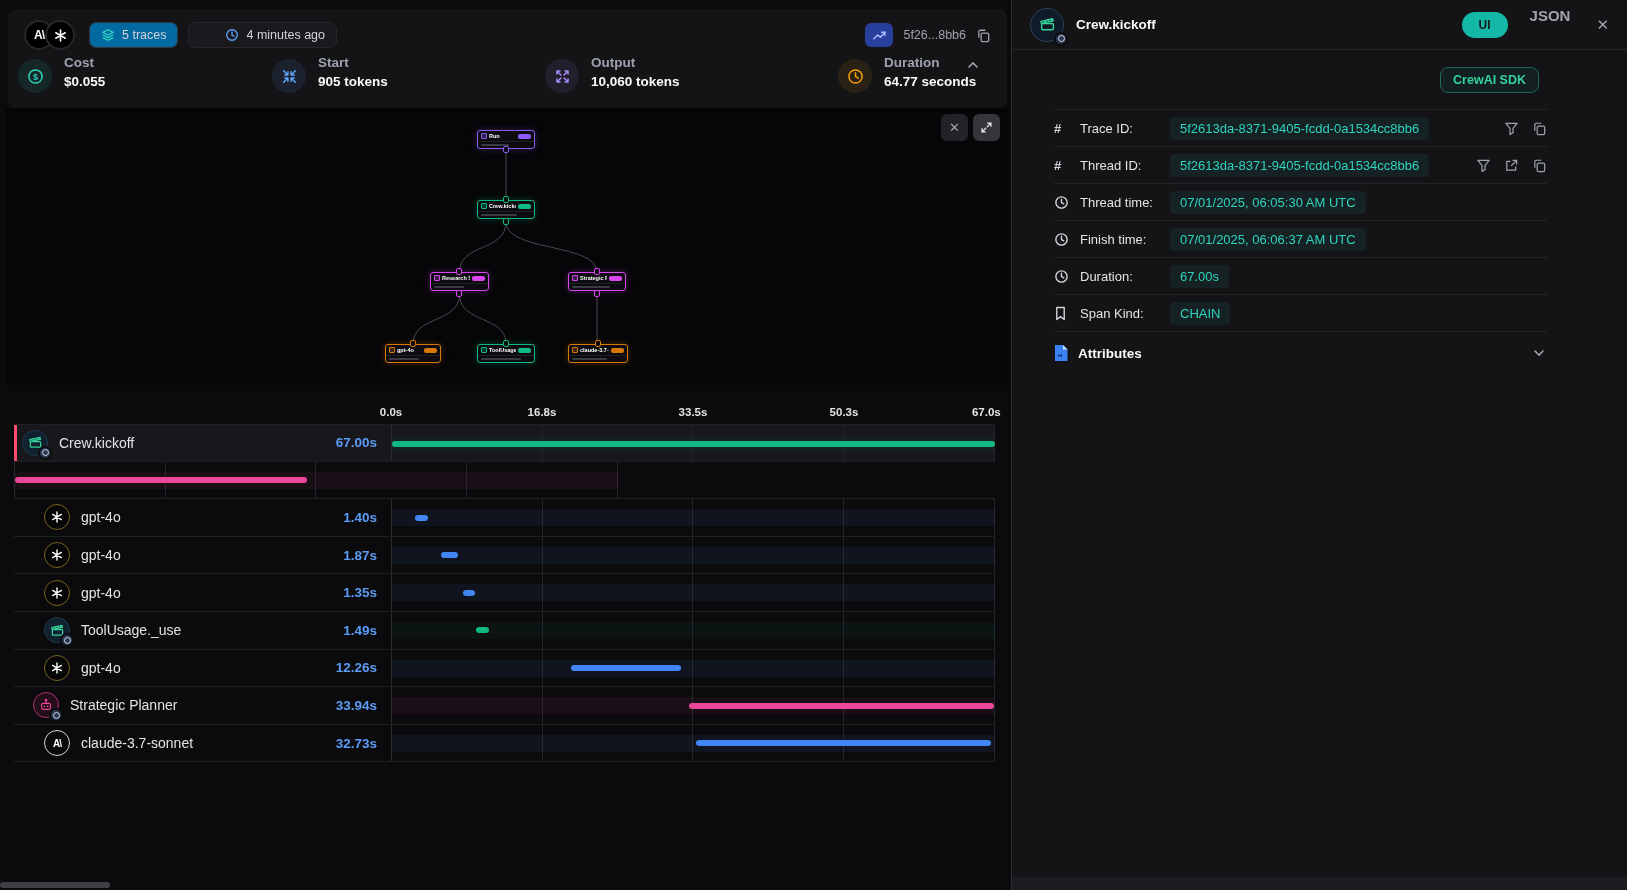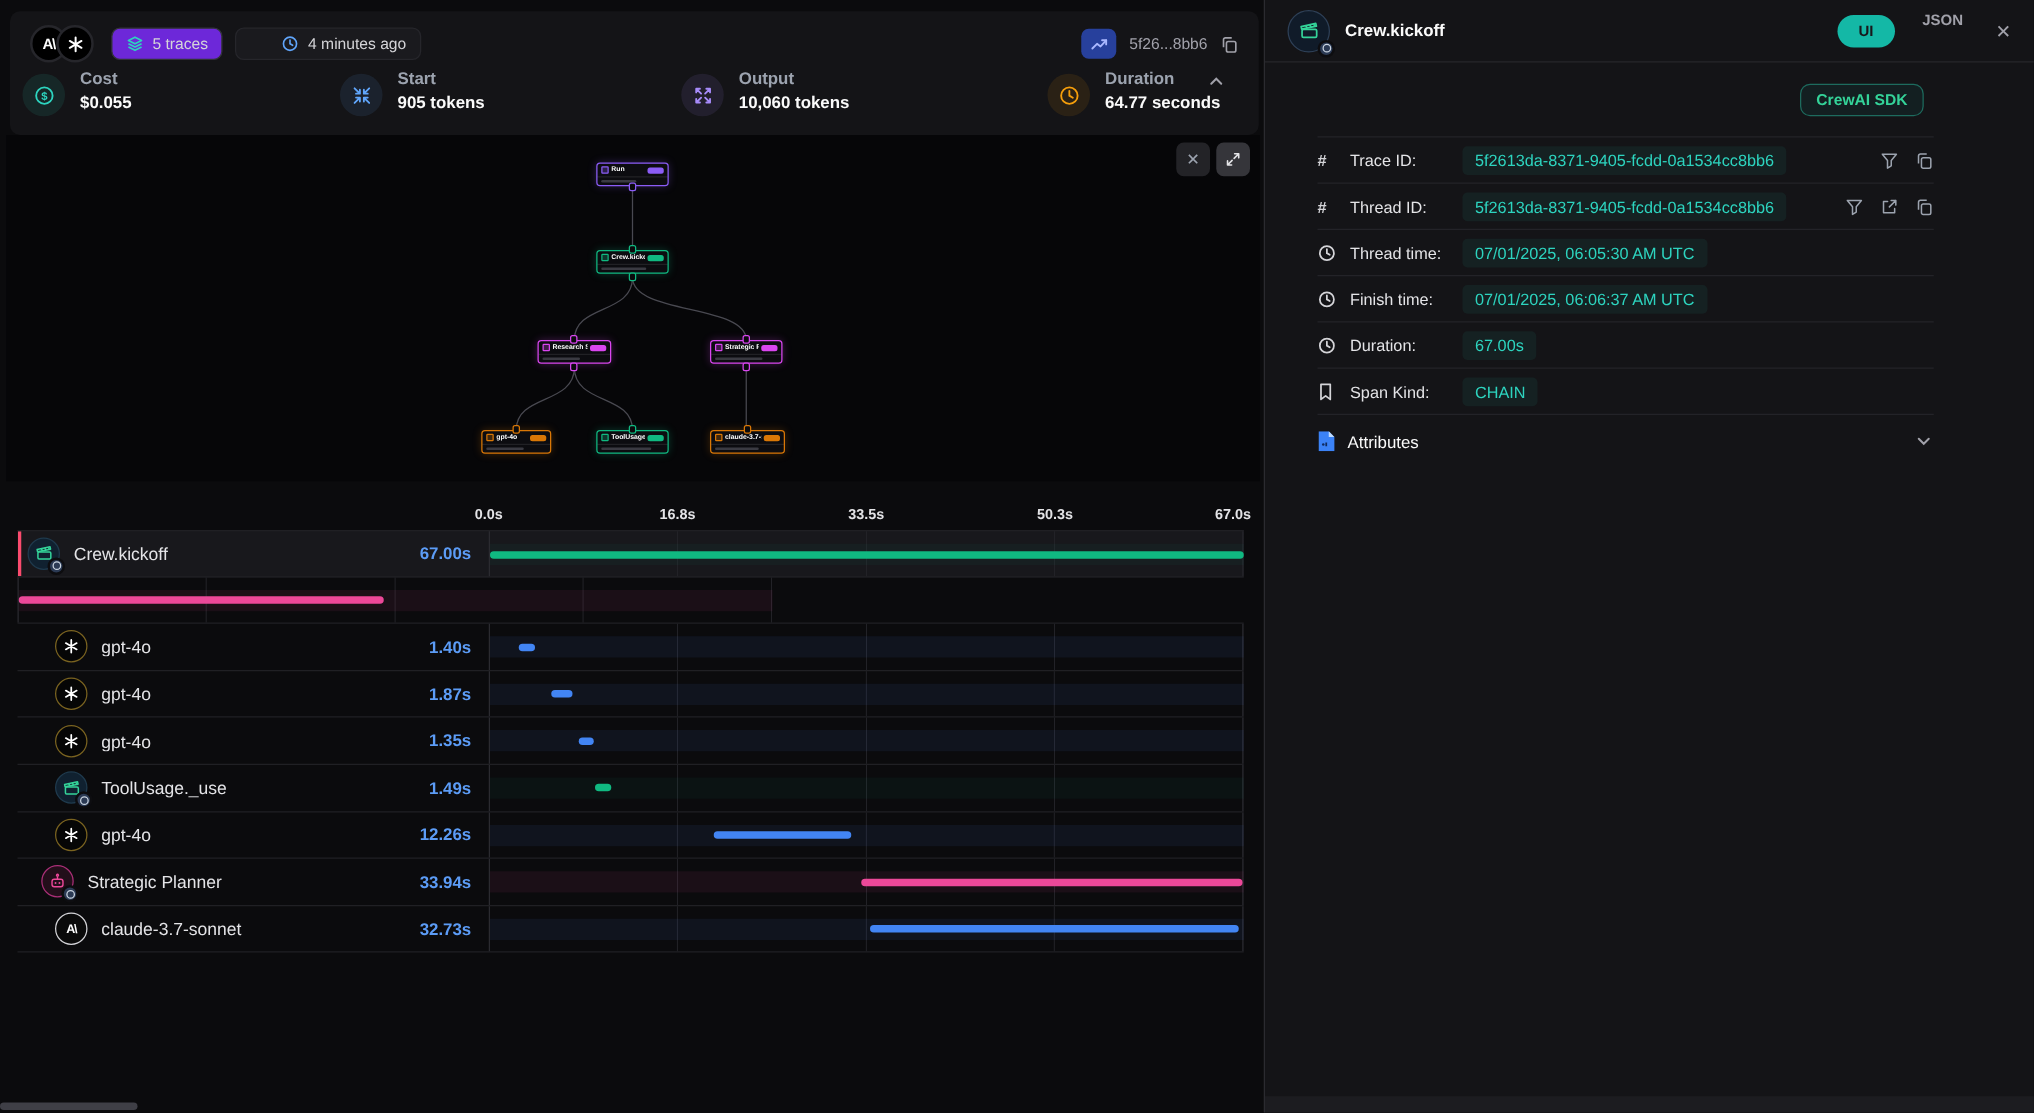--- a/index.html
+++ b/index.html
@@ -14,21 +14,21 @@
 
   
   .hcard { position:absolute; left:8px; top:9px; width:999px; height:99px; background:#141417; border-radius:8px; }
   .hrow1 { display:flex; align-items:center; height:44px; padding:8px 16px 0 16px; gap:10px; }
   .logos { display:flex; align-items:center; margin-right:4px; }
   .logo { width:30px; height:30px; border-radius:50%; background:#000; border:2px solid #26262b;
           display:flex; align-items:center; justify-content:center; }
   .logo + .logo { margin-left:-9px; }
   .logo .aglyph { color:#fff; font-weight:bold; font-size:12px; letter-spacing:-1px; }
   .badge { display:flex; align-items:center; gap:7px; height:26px; padding:0 11px; border-radius:7px;
-           border:1px solid #33333a; background:#6d28d9; font-size:12.5px; color:#d4d4d8; }
+           border:1px solid #33333a; background:#0369a1; font-size:12.5px; color:#d4d4d8; }
   .badge.time { border-color:#26262b; background:#1a1a1e;padding-left:36px; }
   .spacer { flex:1; }
   .trendbtn { width:28px; height:24px; border-radius:6px; background:#27409c; display:flex; align-items:center; justify-content:center; }
   .traceid { font-size:12.5px; color:#a1a1aa; }
   .copybtn { color:#a1a1aa; }
   .hrow2 { position:relative; height:55px; }
   .metric { position:absolute; top:2px; display:flex; align-items:flex-start; gap:12px; }
   .mcirc { width:34px; height:34px; border-radius:50%; display:flex; align-items:center; justify-content:center; margin-top:4px; }
   .mlabel { font-size:13.5px; font-weight:bold; color:#9ca3af; margin-bottom:4px; }
   .mvalue { font-size:13.5px; font-weight:bold; color:#fafafa; }
@@ -82,34 +82,34 @@
     background:#2b3a54; border:2px solid #0d0d10; display:flex; align-items:center; justify-content:center; }
   .subbadge::after { content:""; width:5px; height:5px; border-radius:50%; border:1.2px solid #cbd5e1; }
 
   
   .phead { height:50px; display:flex; align-items:center; gap:12px; padding:0 18px; border-bottom:1px solid #26262b; }
   .phicon { position:relative; flex:none; }
   .phcirc { width:34px; height:34px; border-radius:50%; background:#101b29; border:1px solid #2e4057;
     display:flex; align-items:center; justify-content:center; }
   .ptitle { font-size:13.5px; font-weight:bold; color:#fafafa; flex:1; }
   .tab-ui { background:#14b8a6; color:#18181b; font-weight:bold; font-size:12px; padding:6px 17px; border-radius:999px; }
-  .tab-json { color:#a1a1aa; font-weight:bold; font-size:12px; margin:0 14px 18px 10px; }
+  .tab-json { color:#a1a1aa; font-weight:bold; font-size:15px; margin:0 14px 18px 10px; }
   .pclose { color:#a1a1aa; font-size:15px; }
   .pbody { padding:0 80px 0 42px; }
   .sdkrow { display:flex; justify-content:flex-end; padding:17px 8px 16px 0; border-bottom:1px solid #232328; }
   .sdkbadge { border:1px solid #1d6b5e; color:#34d399; background:rgba(20,184,166,.07); font-weight:bold;
     font-size:12.5px; padding:5px 12px; border-radius:8px; }
   .frow { display:flex; align-items:center; height:37px; border-bottom:1px solid #232328; gap:0; }
   .ficon { width:16px; color:#d4d4d8; font-weight:bold; font-size:13px; flex:none; display:flex; align-items:center; }
   .flabel { width:84px; flex:none; font-size:13px; color:#e4e4e7; margin-left:10px; }
   .fvalue { font-size:13px; color:#2dd4bf; background:rgba(45,212,191,.07); padding:4px 10px; border-radius:4px; margin-left:6px; white-space:nowrap; }
   .factions { margin-left:auto; display:flex; gap:13px; color:#9ca3af; }
   .factions .icn { cursor:pointer; }
   .attrrow { display:flex; align-items:center; height:42px; gap:10px; }
-  .attrlabel { font-size:13.5px; font-weight:normal; color:#fafafa; flex:1; }
+  .attrlabel { font-size:13.5px; font-weight:bold; color:#fafafa; flex:1; }
   .attrchev { color:#a1a1aa; }
   .pbottom { position:absolute; left:0; right:0; bottom:0; height:13px; background:#1c1c20; }
   .hscroll { position:absolute; left:0; bottom:2px; width:110px; height:6px; border-radius:3px; background:#3f3f46; }
 </style>
 </head>
 <body>
 
 <div class="main">
 
   <div class="hcard">

